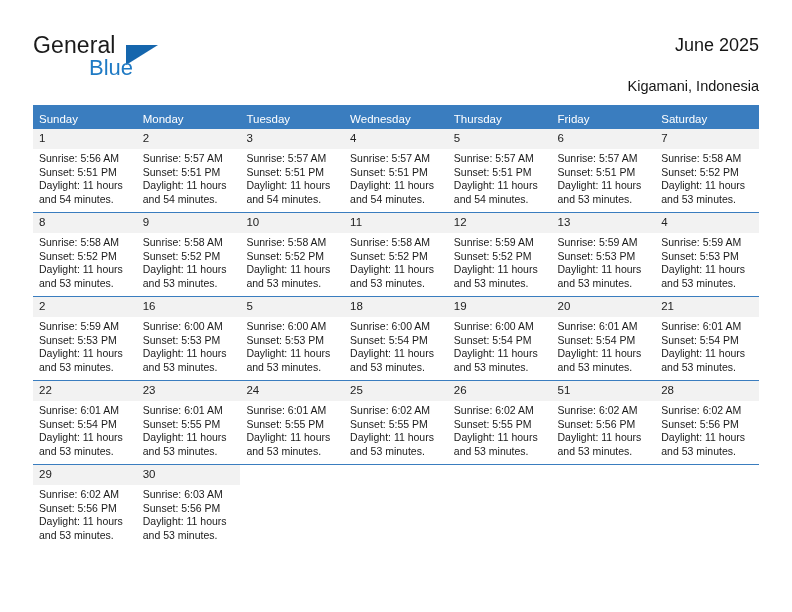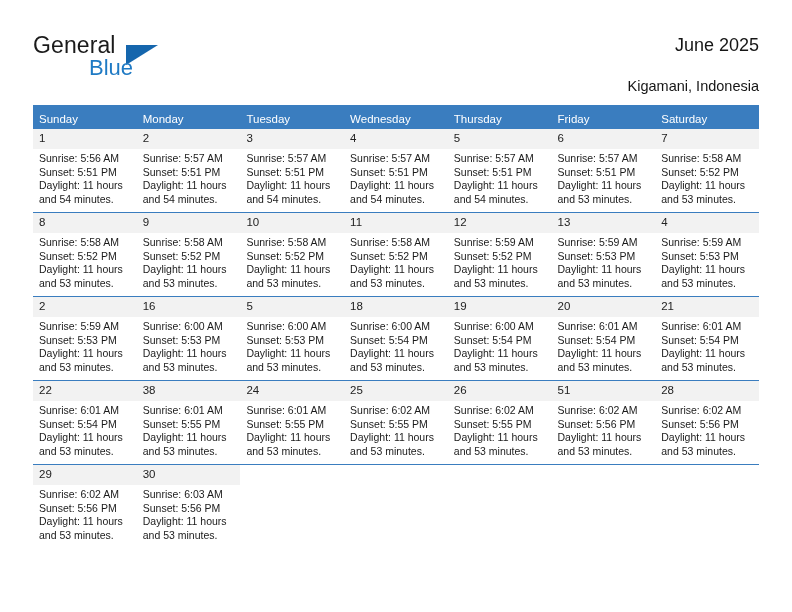--- a/index.html
+++ b/index.html
@@ -410,21 +410,21 @@
               <div class="daynum">22</div>
               <div class="detail">
                 <div>Sunrise: 6:01 AM</div>
                 <div>Sunset: 5:54 PM</div>
                 <div class="wrap">Daylight: 11 hours and 53 minutes.</div>
               </div>
             </div>
           </td>
         <td>
             <div class="cell filled">
-              <div class="daynum">38</div>
+              <div class="daynum">23</div>
               <div class="detail">
                 <div>Sunrise: 6:01 AM</div>
                 <div>Sunset: 5:55 PM</div>
                 <div class="wrap">Daylight: 11 hours and 53 minutes.</div>
               </div>
             </div>
           </td>
         <td>
             <div class="cell filled">
               <div class="daynum">24</div>

